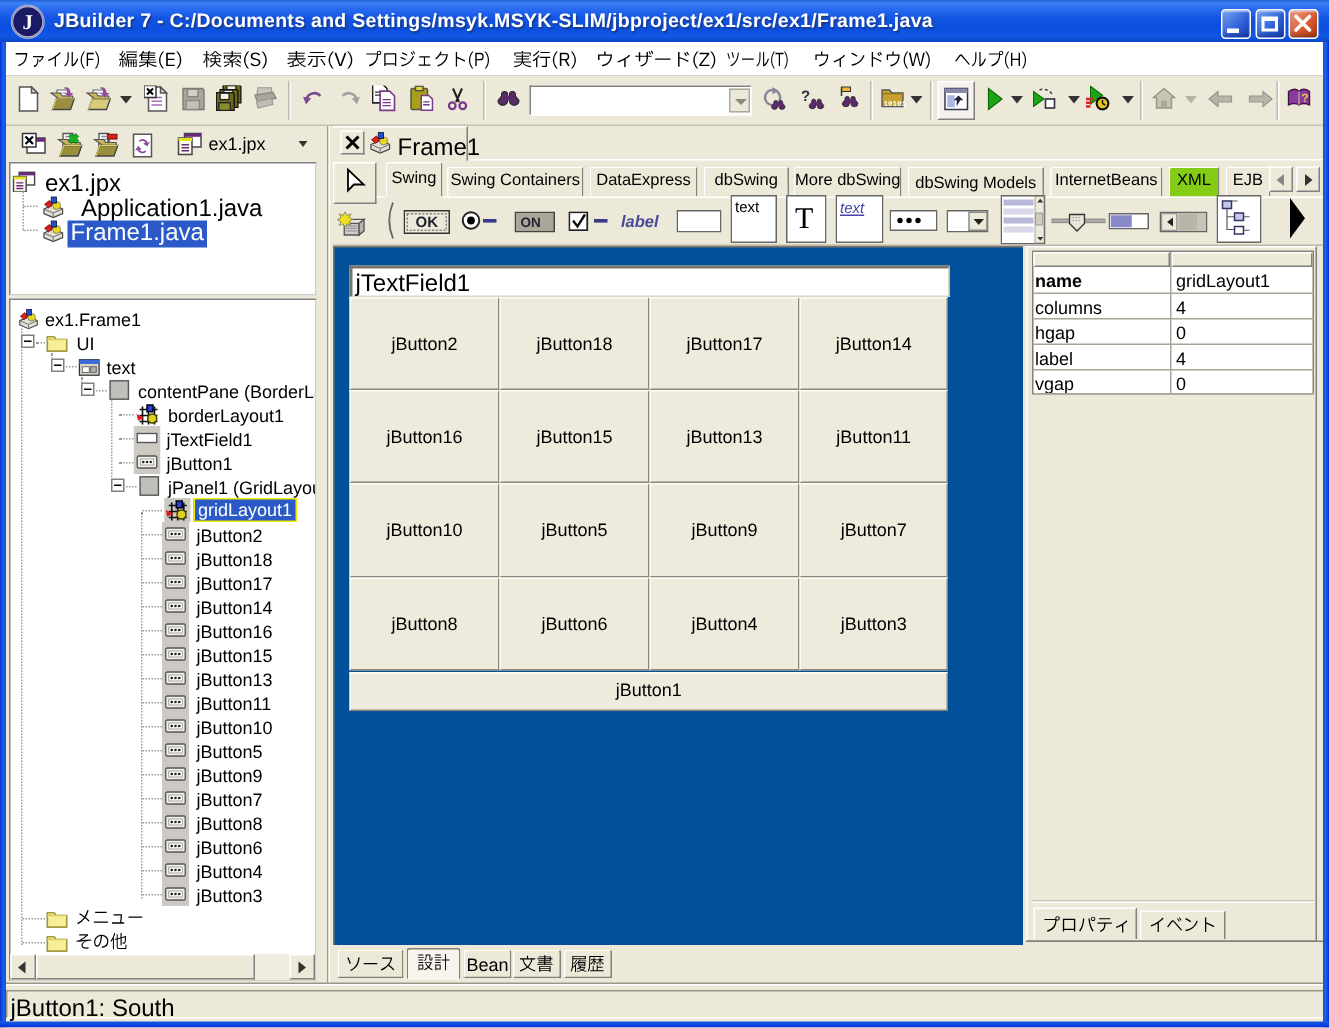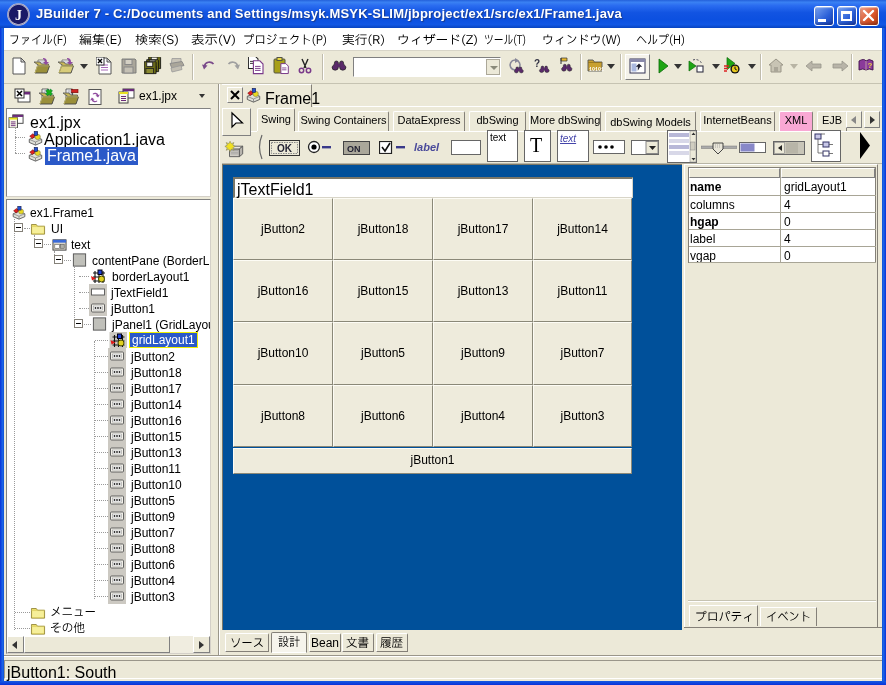--- a/index.html
+++ b/index.html
@@ -285,21 +285,21 @@
 <div class="abs" style="left:15px;top:128px;width:1px;height:25px;border-left:1px dotted #9a9a9a"></div>
 <div class="abs" style="left:15px;top:137px;width:10px;height:1px;border-top:1px dotted #9a9a9a"></div>
 <div class="abs" style="left:15px;top:153px;width:10px;height:1px;border-top:1px dotted #9a9a9a"></div>
 <svg class="abs" style="left:27px;top:130px" width="17" height="16" viewBox="0 0 18 18">
     <path d="M2 10.5 l7 -3 7 3 0 3.5 -7 3 -7 -3 z" fill="#e0e0d8" stroke="#444" stroke-width="0.9"></path>
     <path d="M2 10.5 l7 3 7 -3 M9 13.5 l0 3.5" fill="none" stroke="#777" stroke-width="0.8"></path>
     <path d="M2.5 7 l3.5 -2.8 3 2.6 -3.5 2.8 z" fill="#e02020" stroke="#600" stroke-width="0.6"></path>
     <circle cx="11.5" cy="7.8" r="3" fill="#e8d820" stroke="#775" stroke-width="0.6"></circle>
     <rect x="7.5" y="1.5" width="4" height="4.6" fill="#2050d0" stroke="#113" stroke-width="0.6"></rect>
   </svg>
-<div class="abs tl" style="left:44px;top:131px">Application1.java</div>
+<div class="abs tl" style="left:54px;top:131px">Application1.java</div>
 <svg class="abs" style="left:27px;top:146px" width="17" height="16" viewBox="0 0 18 18">
     <path d="M2 10.5 l7 -3 7 3 0 3.5 -7 3 -7 -3 z" fill="#e0e0d8" stroke="#444" stroke-width="0.9"></path>
     <path d="M2 10.5 l7 3 7 -3 M9 13.5 l0 3.5" fill="none" stroke="#777" stroke-width="0.8"></path>
     <path d="M2.5 7 l3.5 -2.8 3 2.6 -3.5 2.8 z" fill="#e02020" stroke="#600" stroke-width="0.6"></path>
     <circle cx="11.5" cy="7.8" r="3" fill="#e8d820" stroke="#775" stroke-width="0.6"></circle>
     <rect x="7.5" y="1.5" width="4" height="4.6" fill="#2050d0" stroke="#113" stroke-width="0.6"></rect>
   </svg>
 <div class="abs tl" style="left:45px;top:147px;background:#2b59c8;color:#fff;padding:0 2px">Frame1.java</div>
 <div class="abs" style="left:6px;top:199px;width:205px;height:455px;background:#fff;border:1px solid #828282;border-right-color:#d4d0c8;border-bottom-color:#d4d0c8;overflow:hidden">
     <div class="abs" style="left:7px;top:19px;width:1px;height:411px;border-left:1px dotted #9a9a9a"></div>
@@ -585,21 +585,21 @@
 <div class="abs tl" style="left:265px;top:90px">Frame1</div>
 <div class="abs" style="left:222px;top:84px;width:90px;height:23px;border-top:1px solid #fff;border-right:1px solid #848078"></div>
 <div class="abs" style="left:313px;top:106px;width:569px;height:1px;background:#fff"></div>
 <div class="abs" style="left:257px;top:108px;width:38px;height:23px;background:#ece9d8;border:1px solid #848078;border-bottom:none;border-top-color:#fff;border-left-color:#fff;border-radius:2px 2px 0 0;text-align:center;font-size:11px;padding-top:4px;z-index:3;white-space:nowrap;overflow:hidden">Swing</div>
 <div class="abs" style="left:298px;top:111px;width:91px;height:20px;background:#ece9d8;border:1px solid #848078;border-bottom:none;border-top-color:#fff;border-left-color:#fff;border-radius:2px 2px 0 0;text-align:center;font-size:11px;padding-top:2px;white-space:nowrap;overflow:hidden">Swing Containers</div>
 <div class="abs" style="left:393px;top:111px;width:72px;height:20px;background:#ece9d8;border:1px solid #848078;border-bottom:none;border-top-color:#fff;border-left-color:#fff;border-radius:2px 2px 0 0;text-align:center;font-size:11px;padding-top:2px;white-space:nowrap;overflow:hidden">DataExpress</div>
 <div class="abs" style="left:469px;top:111px;width:57px;height:20px;background:#ece9d8;border:1px solid #848078;border-bottom:none;border-top-color:#fff;border-left-color:#fff;border-radius:2px 2px 0 0;text-align:center;font-size:11px;padding-top:2px;white-space:nowrap;overflow:hidden">dbSwing</div>
 <div class="abs" style="left:529px;top:111px;width:72px;height:20px;background:#ece9d8;border:1px solid #848078;border-bottom:none;border-top-color:#fff;border-left-color:#fff;border-radius:2px 2px 0 0;text-align:center;font-size:11px;padding-top:2px;white-space:nowrap;overflow:hidden">More dbSwing</div>
 <div class="abs" style="left:605px;top:111px;width:91px;height:20px;background:#ece9d8;border:1px solid #848078;border-bottom:none;border-top-color:#fff;border-left-color:#fff;border-radius:2px 2px 0 0;text-align:center;font-size:11px;padding-top:4px;white-space:nowrap;overflow:hidden">dbSwing Models</div>
 <div class="abs" style="left:700px;top:111px;width:75px;height:20px;background:#ece9d8;border:1px solid #848078;border-bottom:none;border-top-color:#fff;border-left-color:#fff;border-radius:2px 2px 0 0;text-align:center;font-size:11px;padding-top:2px;white-space:nowrap;overflow:hidden">InternetBeans</div>
-<div class="abs" style="left:779px;top:111px;width:34px;height:20px;background:#f9a8d4;border:1px solid #848078;border-bottom:none;border-top-color:#fff;border-left-color:#fff;border-radius:2px 2px 0 0;text-align:center;font-size:11px;padding-top:2px;white-space:nowrap;overflow:hidden">XML</div>
+<div class="abs" style="left:779px;top:111px;width:34px;height:20px;background:#84cc16;border:1px solid #848078;border-bottom:none;border-top-color:#fff;border-left-color:#fff;border-radius:2px 2px 0 0;text-align:center;font-size:11px;padding-top:2px;white-space:nowrap;overflow:hidden">XML</div>
 <div class="abs" style="left:817px;top:111px;width:30px;height:20px;background:#ece9d8;border:1px solid #848078;border-bottom:none;border-top-color:#fff;border-left-color:#fff;border-radius:2px 2px 0 0;text-align:center;font-size:11px;padding-top:2px;white-space:nowrap;overflow:hidden">EJB</div>
 <div class="abs raised" style="left:846px;top:111px;width:16px;height:17px;background:#ece9d8">
     <div class="abs" style="left:4px;top:4px;width:0;height:0;border-top:4px solid transparent;border-bottom:4px solid transparent;border-right:5px solid #888"></div>
   </div>
 <div class="abs raised" style="left:864px;top:111px;width:16px;height:17px;background:#ece9d8">
     <div class="abs" style="left:5px;top:4px;width:0;height:0;border-top:4px solid transparent;border-bottom:4px solid transparent;border-left:5px solid #333"></div>
   </div>
 <div class="abs" style="left:222px;top:131px;width:660px;height:1px;background:#fff"></div>
 <div class="abs" style="left:257px;top:131px;width:38px;height:1px;background:#ece9d8"></div>
 <div class="abs raised" style="left:222px;top:108px;width:29px;height:28px;background:#ece9d8;z-index:4">
@@ -724,21 +724,21 @@
 <div class="abs" style="left:684px;top:164px;width:194px;height:464px;background:#ece9d8;border:1px solid #fff;border-right-color:#848078;border-bottom-color:#848078"></div>
 <div class="abs" style="left:688px;top:167px;width:188px;height:96px;background:#fff;border:1px solid #848078"></div>
 <div class="abs raised" style="left:689px;top:168px;width:91px;height:10px;background:#ece9d8"></div>
 <div class="abs raised" style="left:781px;top:168px;width:94px;height:10px;background:#ece9d8"></div>
 <div class="abs tl" style="left:690px;top:180px;width:89px;height:18px;font-size:12px;font-weight:bold">name</div>
 <div class="abs tl" style="left:784px;top:180px;font-size:12px">gridLayout1</div>
 <div class="abs" style="left:689px;top:195px;width:187px;height:1px;background:#a8a596"></div>
 <div class="abs tl" style="left:690px;top:198px;width:89px;height:17px;font-size:12px;font-weight:normal">columns</div>
 <div class="abs tl" style="left:784px;top:198px;font-size:12px">4</div>
 <div class="abs" style="left:689px;top:212px;width:187px;height:1px;background:#a8a596"></div>
-<div class="abs tl" style="left:690px;top:215px;width:89px;height:17px;font-size:12px;font-weight:bold">hgap</div>
+<div class="abs tl" style="left:690px;top:215px;width:89px;height:17px;font-size:12px;font-weight:normal">hgap</div>
 <div class="abs tl" style="left:784px;top:215px;font-size:12px">0</div>
 <div class="abs" style="left:689px;top:229px;width:187px;height:1px;background:#a8a596"></div>
 <div class="abs tl" style="left:690px;top:232px;width:89px;height:17px;font-size:12px;font-weight:normal">label</div>
 <div class="abs tl" style="left:784px;top:232px;font-size:12px">4</div>
 <div class="abs" style="left:689px;top:246px;width:187px;height:1px;background:#a8a596"></div>
 <div class="abs tl" style="left:690px;top:249px;width:89px;height:16px;font-size:12px;font-weight:normal">vgap</div>
 <div class="abs tl" style="left:784px;top:249px;font-size:12px">0</div>
 <div class="abs" style="left:689px;top:262px;width:187px;height:1px;background:#a8a596"></div>
 <div class="abs" style="left:780px;top:168px;width:1px;height:94px;background:#a8a596"></div>
 <div class="abs" style="left:688px;top:600px;width:188px;height:1px;background:#c6c3b2"></div>

